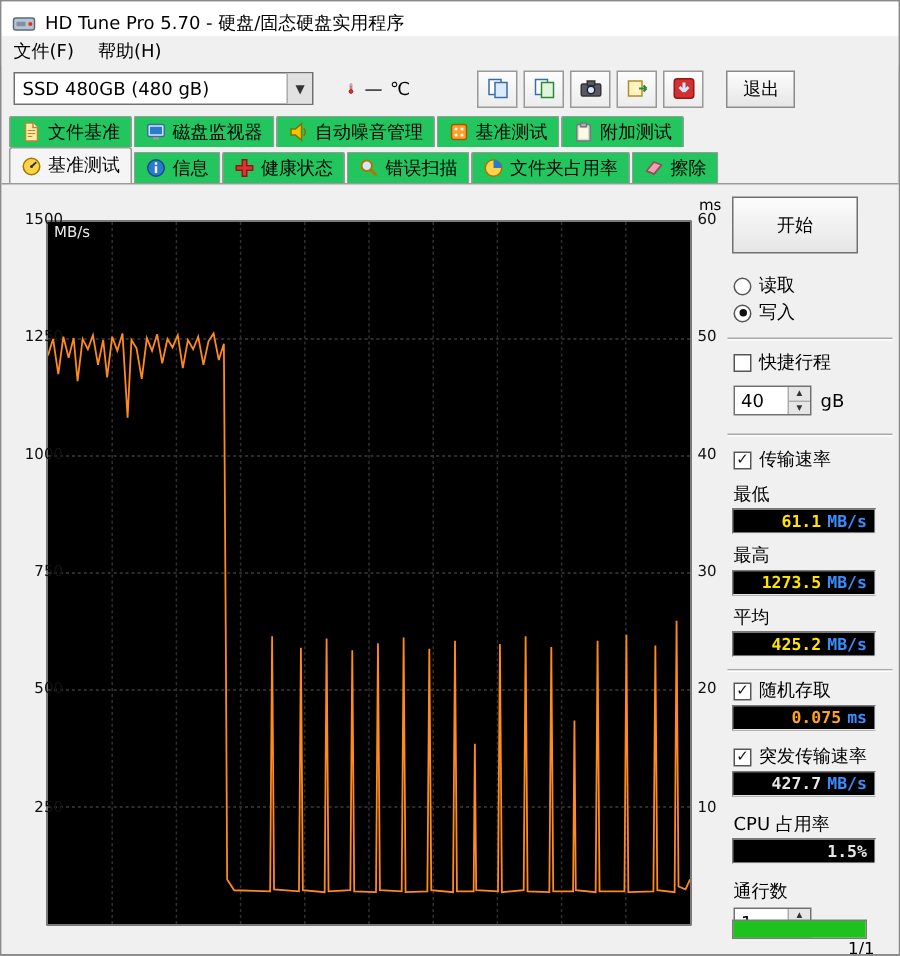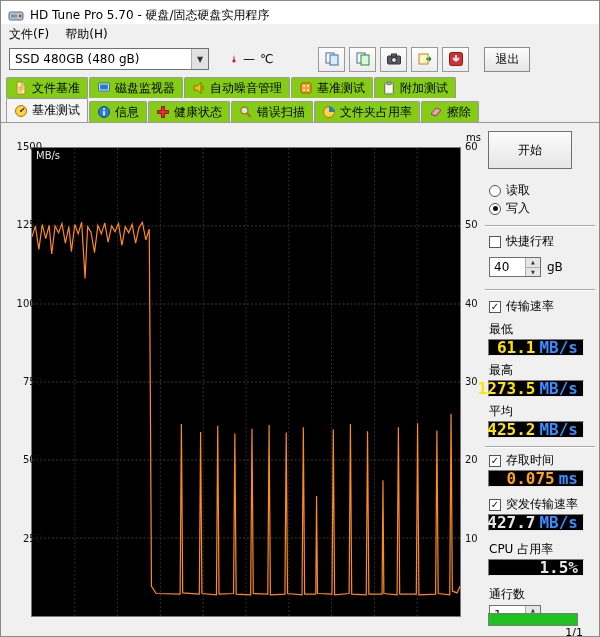--- a/index.html
+++ b/index.html
@@ -20,21 +20,21 @@
   .combo-arrow{width:17px;height:20px;background:#e1e1e1;border-left:1px solid #adadad;display:flex;align-items:center;justify-content:center;font-size:8px;color:#333;}
   .thermo,.thermo svg{width:16px;height:16px;display:inline-flex;margin-left:8px;}
   .tb-buttons{display:flex;gap:4px;margin-left:40px;}
   .tb-btn{width:27px;height:25px;border:1px solid #999;background:linear-gradient(#fdfdfd,#ececec);display:flex;align-items:center;justify-content:center;padding:0;}
   .tb-ic,.tb-ic svg{width:16px;height:16px;display:inline-flex;}
   .exit-btn{margin-left:10px;width:46px;height:25px;border:1px solid #8a8a8a;background:linear-gradient(#fdfdfd,#e6e6e6);font-size:12px;font-family:inherit;}
 
   .tabrow{display:flex;align-items:flex-end;padding-left:5px;gap:1px;}
   .tabrow1{height:24px;}
   .tabrow2{height:24px;}
-  .tab{display:flex;align-items:center;gap:4px;height:21px;padding:0 7px;border:1px solid #9a9a9a;border-bottom:none;border-radius:2px 2px 0 0;background:#84cc16;white-space:nowrap;}
+  .tab{display:flex;align-items:center;gap:4px;height:21px;padding:0 7px;border:1px solid #9a9a9a;border-bottom:none;border-radius:2px 2px 0 0;background:#22c55e;white-space:nowrap;}
   .tabicon,.tabicon svg{width:14px;height:14px;display:inline-flex;}
   .tab.active{background:#f5f5f5;height:24px;position:relative;z-index:3;}
 
   .content{position:absolute;top:121px;left:0;width:600px;height:516px;border-top:1px solid #9a9a9a;background:#f0f0f0;}
   .chart-area{position:absolute;inset:0;}
   .plot{position:absolute;left:30px;top:24px;width:430px;height:470px;background:var(--chart-bg,#000);border:1px solid #7a7a7a;}
   .plot svg{position:absolute;inset:0;width:100%;height:100%;}
   .plot-unit{position:absolute;left:4px;top:2px;color:#e8e8e8;font-size:10px;}
   .ytick{position:absolute;font-size:10px;color:#111;}
   .ytick-l{left:14px;width:27px;text-align:right;}
@@ -49,21 +49,21 @@
   .checkbox{width:12px;height:12px;border:1px solid #555;background:#fff;display:inline-flex;align-items:center;justify-content:center;font-size:10px;line-height:1;flex:none;}
   .checkbox.on::after{content:"✓";color:#111;font-weight:bold;}
   .sep{margin:9px 4px 0 2px;height:2px;border-top:1px solid #a8a8a8;border-bottom:1px solid #ffffff;}
   .spin-row{display:flex;align-items:center;gap:6px;margin-left:6px;}
   .spinbox{width:52px;height:20px;border:1px solid #707070;background:#fff;display:flex;}
   .spin-value{flex:1;padding:2px 4px;}
   .spin-arrows{width:15px;display:flex;flex-direction:column;border-left:1px solid #adadad;}
   .sa{flex:1;display:flex;align-items:center;justify-content:center;font-size:5px;color:#333;background:#e6e6e6;}
   .sa + .sa{border-top:1px solid #adadad;}
   .stat-label{margin:0 0 1px 6px;}
-  .value-box{margin-left:5px;width:96px;height:17px;background:#000;border:1px solid;border-color:#7a7a7a #e8e8e8 #e8e8e8 #7a7a7a;display:flex;align-items:center;justify-content:flex-end;gap:4px;padding:0 5px;font-family:"DejaVu Sans Mono",monospace;font-size:16px;font-weight:bold;}
+  .value-box{margin-left:5px;width:96px;height:17px;background:#000;border:1px solid;border-color:#7a7a7a #e8e8e8 #e8e8e8 #7a7a7a;display:flex;align-items:center;justify-content:flex-end;gap:4px;padding:0 5px;font-family:"DejaVu Sans Mono",monospace;font-size:11px;font-weight:bold;}
   .c-yellow{color:var(--value-yellow,#ffe400);}
   .c-blue{color:var(--value-blue,#3a8cff);}
   .c-orange{color:var(--value-orange,#ffa31a);}
   .c-white{color:var(--value-white,#e6e6e6);}
   .progress{position:absolute;left:5px;bottom:13px;width:90px;height:13px;border:1px solid #7a7a7a;background:#fff;}
   .progress .bar{height:100%;background:var(--progress-green,#1fc11f);}
   .progress-text{position:absolute;right:16px;bottom:0;font-size:11px;}
 
   .mt2{margin-top:2px}.mt3{margin-top:3px}.mt5{margin-top:5px}.mt6{margin-top:6px}
   .mt7{margin-top:7px}.mt8{margin-top:8px}.mt10{margin-top:10px}.mt12{margin-top:12px}.mt14{margin-top:14px}
@@ -349,21 +349,21 @@
       <div class="stat-label mt6">平均</div>
       <div class="value-box">
         <span class="c-yellow">425.2</span>
         <span class="c-blue">MB/s</span>
       </div>
 
       <div class="sep mt8"></div>
 
       <div class="check-row mt5">
         <span class="checkbox on"></span>
-        <span>存取时间</span>
+        <span>随机存取</span>
       </div>
       <div class="value-box mt2">
         <span class="c-orange">0.075</span>
         <span class="c-blue">ms</span>
       </div>
 
       <div class="check-row mt10">
         <span class="checkbox on"></span>
         <span>突发传输速率</span>
       </div>

